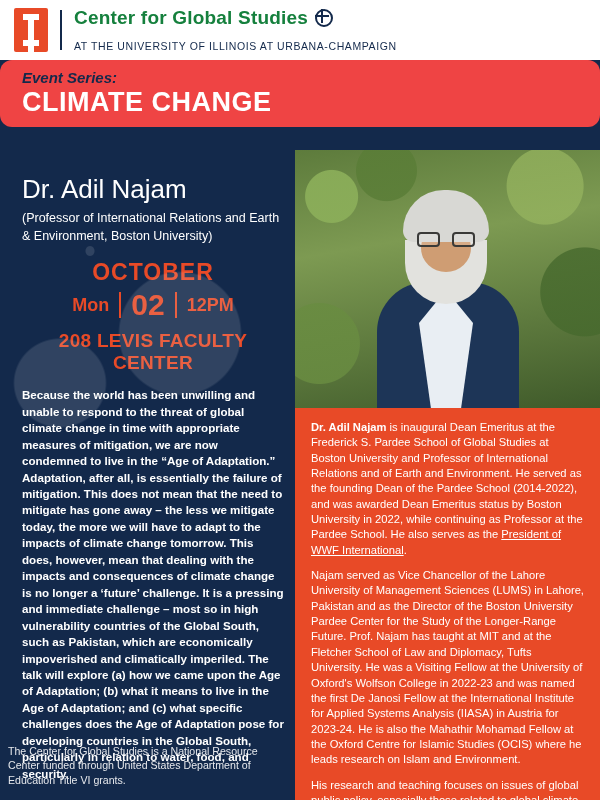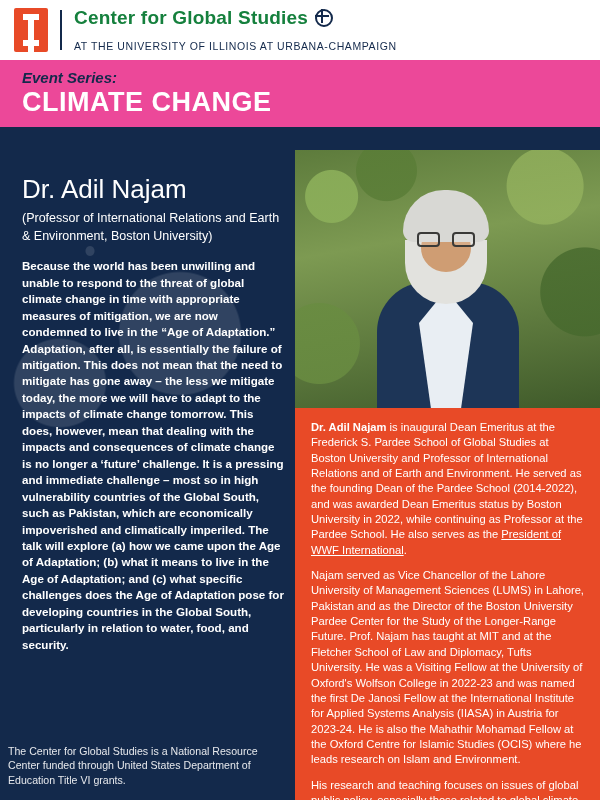--- a/index.html
+++ b/index.html
@@ -53,21 +53,21 @@
     content:"";position:absolute;left:-2px;top:4px;width:14px;height:2px;
     background:#13294b;
   }
   .hsub{
     font-size:10.5px;color:#13294b;letter-spacing:.6px;margin-top:12px;
     font-variant:small-caps;text-transform:uppercase;
   }
 
   
   .band{
-    background:#ec4899;padding:9px 0 11px 22px;
+    background:#ef4444;padding:9px 0 11px 22px;border-radius:12px;
   }
   .band .series{
     font-size:15px;font-style:italic;color:#13294b;font-weight:bold;margin-bottom:2px;
   }
   .band .topic{
     font-size:27px;font-weight:bold;color:#ffffff;letter-spacing:.5px;
     text-transform:uppercase;line-height:1.05;
   }
 
   
@@ -218,20 +218,31 @@
       <div class="hair"></div>
       <div class="glasses"></div>
     </div>
   </div>
 
   <div class="left">
     <div class="maptex"></div>
     <div class="speaker">Dr. Adil Najam</div>
     <div class="affil">(Professor of International Relations and Earth &amp; Environment, Boston University)</div>
 
+    <div class="date-line">
+      <div class="month">October</div>
+      <div class="dmy">
+        <span class="day-name">Mon</span>
+        <span class="sep"></span>
+        <span class="day-num">02</span>
+        <span class="sep"></span>
+        <span class="time">12PM</span>
+      </div>
+      <div class="venue">208 Levis Faculty Center</div>
+    </div>
 
     <div class="abstract">Because the world has been unwilling and unable to respond to the threat of global climate change in time with appropriate measures of mitigation, we are now condemned to live in the “Age of Adaptation.” Adaptation, after all, is essentially the failure of mitigation. This does not mean that the need to mitigate has gone away – the less we mitigate today, the more we will have to adapt to the impacts of climate change tomorrow. This does, however, mean that dealing with the impacts and consequences of climate change is no longer a ‘future’ challenge. It is a pressing and immediate challenge – most so in high vulnerability countries of the Global South, such as Pakistan, which are economically impoverished and climatically imperiled. The talk will explore (a) how we came upon the Age of Adaptation; (b) what it means to live in the Age of Adaptation; and (c) what specific challenges does the Age of Adaptation pose for developing countries in the Global South, particularly in relation to water, food, and security.</div>
   </div>
 
   <div class="funding">The Center for Global Studies is a National Resource Center funded through United States Department of Education Title VI grants.</div>
 
   <div class="bio">
     <p>
       <b>Dr. Adil Najam</b><span> is inaugural Dean Emeritus at the Frederick S. Pardee School of Global Studies at Boston University and Professor of International Relations and of Earth and Environment. He served as the founding Dean of the Pardee School (2014-2022), and was awarded Dean Emeritus status by Boston University in 2022, while continuing as Professor at the Pardee School. He also serves as the </span><a href="#">President of WWF International</a><span>.</span>
     </p>

